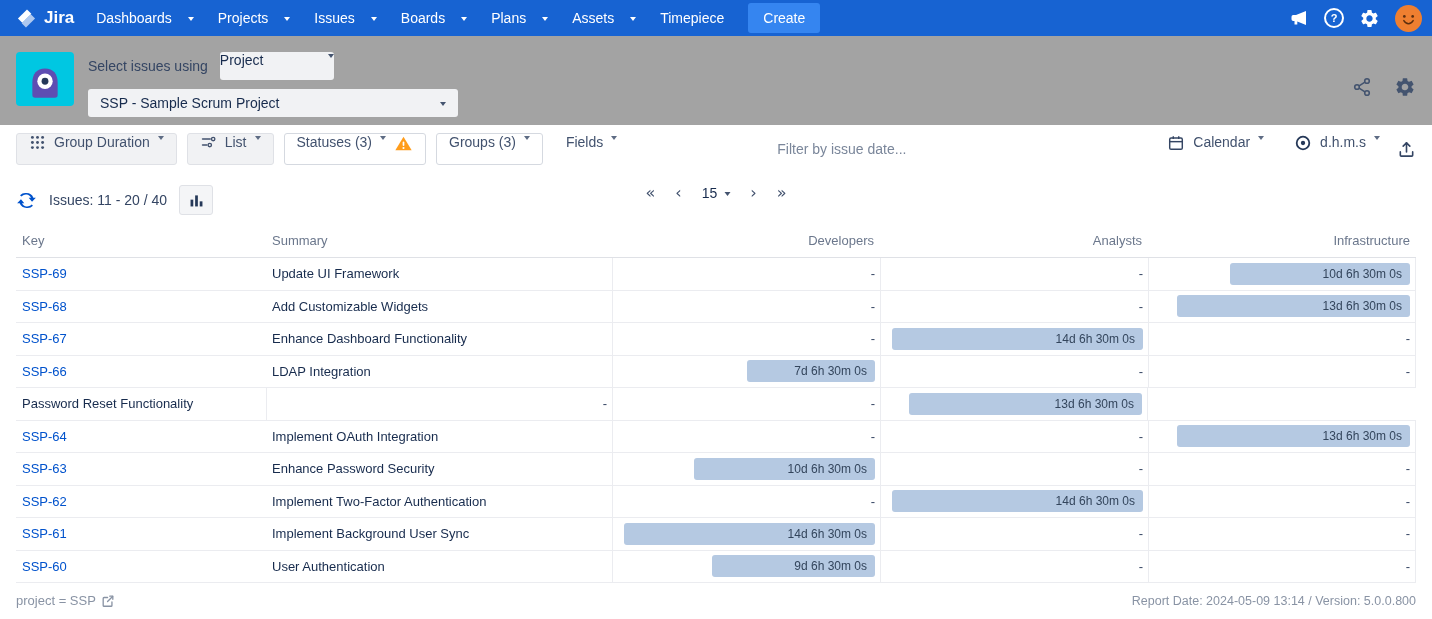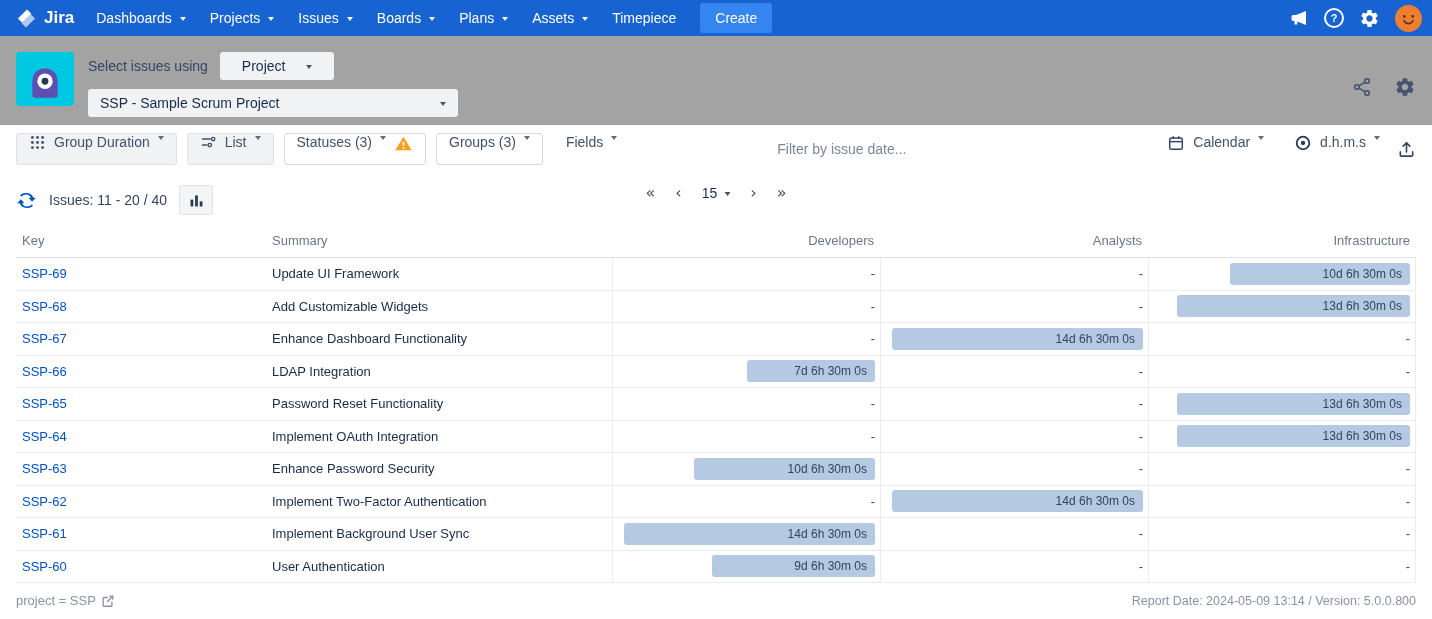--- a/index.html
+++ b/index.html
@@ -4,43 +4,43 @@
 <style>
   *{margin:0;padding:0;box-sizing:border-box}
   html,body{width:1432px;height:619px;overflow:hidden;background:#fff;
     font-family:"Liberation Sans","DejaVu Sans",sans-serif;}
   .app{display:flex;flex-direction:column;height:619px;width:1432px}
 
   
   .navbar{height:36px;background:#1763D2;display:flex;align-items:center;padding:0 10px;color:#fff;flex:none}
   .brand{display:flex;align-items:center;gap:7px;font-size:17px;font-weight:700;color:#fff;text-decoration:none;padding:0 10px 0 6px;cursor:pointer}
   .nav-items{display:flex;align-items:center}
-  .nav-item{display:flex;align-items:center;gap:8px;background:none;border:none;color:#fff;
+  .nav-item{display:flex;align-items:center;gap:16px;background:none;border:none;color:#fff;
     font:500 14px "Liberation Sans",sans-serif;padding:6px 12px;cursor:pointer;white-space:nowrap}
   .chev{width:0;height:0;border-left:3.5px solid transparent;border-right:3.5px solid transparent;
     border-top:4px solid currentColor;display:inline-block;margin-top:2px}
   .create-btn{background:#3585F0;color:#fff;border:none;border-radius:3px;padding:7px 15px;
     font:500 14px "Liberation Sans",sans-serif;margin-left:12px;cursor:pointer}
   .nav-right{margin-left:auto;display:flex;align-items:center;gap:15px}
   .search-box{width:170px;height:26px;background:#0C47A1;border:1px solid #4A7FD6;border-radius:4px;
     display:flex;align-items:center;gap:6px;padding:0 8px}
   .search-box input{flex:1;background:transparent;border:none;outline:none;color:#fff;font-size:13px;min-width:0}
   .search-box input::placeholder{color:#BBCFF2}
   .nav-icon{display:flex;align-items:center;justify-content:center;cursor:pointer;background:none;border:none;color:#fff}
   .help-circle{width:20px;height:20px;border:2px solid #fff;border-radius:50%;display:flex;align-items:center;
     justify-content:center;font-size:11px;font-weight:700;color:#fff}
 
   
   .page-header{display:flex;align-items:flex-start;padding:16px 16px 8px;gap:14px;background:#a3a3a3}
   .app-icon{width:58px;height:54px;background:#00C7E2;border-radius:4px;flex:none;display:flex;align-items:flex-end;justify-content:center;cursor:pointer}
   .header-controls{display:flex;flex-direction:column;gap:9px}
   .hrow1{display:flex;align-items:center;gap:12px}
   .hlabel{font-size:14px;color:#344563}
-  .mini-select{width:114px;height:28px;background:#F1F2F4;border:none;border-radius:3px;display:flex;align-items:center;
-    justify-content:space-between;padding:0 22px;font-size:14px;color:#172B4D;cursor:pointer}
+  .mini-select{width:114px;height:28px;background:#F1F2F4;border:none;border-radius:3px;display:flex;align-items:flex-start;
+    justify-content:space-between;padding:0 0;font-size:14px;color:#172B4D;cursor:pointer}
   .mini-select .chev,.project-select .chev{border-top-color:#44546F}
   .project-select{width:370px;height:28px;background:#F1F2F4;border:none;border-radius:3px;display:flex;align-items:center;
     justify-content:space-between;padding:0 12px;font-size:14px;color:#172B4D;cursor:pointer}
   .header-actions{margin-left:auto;display:flex;align-items:center;gap:22px;margin-top:24px;color:#44546F}
   .icon-btn{background:none;border:none;color:#44546F;display:flex;align-items:center;cursor:pointer}
 
   
   .toolbar{display:flex;align-items:center;padding:8px 16px 14px;gap:10px}
   .tbtn{height:32px;display:flex;align-items:flex-start;gap:8px;padding:0 12px;border-radius:3px;
     font:500 14px "Liberation Sans",sans-serif;color:#42526E;cursor:pointer;background:transparent;border:1px solid transparent;white-space:nowrap}
@@ -359,23 +359,20 @@
             <a href="#">SSP-66</a>
           </div>
           <div class="cell">LDAP Integration</div>
           <div class="cell dur">
             <div class="bar" style="width: 49.8%; background: rgb(181, 201, 226);">7d 6h 30m 0s</div>
           </div>
           <div class="cell dur">-</div>
           <div class="cell dur last">-</div>
         </div>
         <div class="trow">
-          <div class="cell keycell">
-            <a href="#">SSP-65</a>
-          </div>
           <div class="cell">Password Reset Functionality</div>
           <div class="cell dur">-</div>
           <div class="cell dur">-</div>
           <div class="cell dur last">
             <div class="bar" style="width: 90.9%; background: rgb(181, 201, 226);">13d 6h 30m 0s</div>
           </div>
         </div>
         <div class="trow">
           <div class="cell keycell">
             <a href="#">SSP-64</a>

